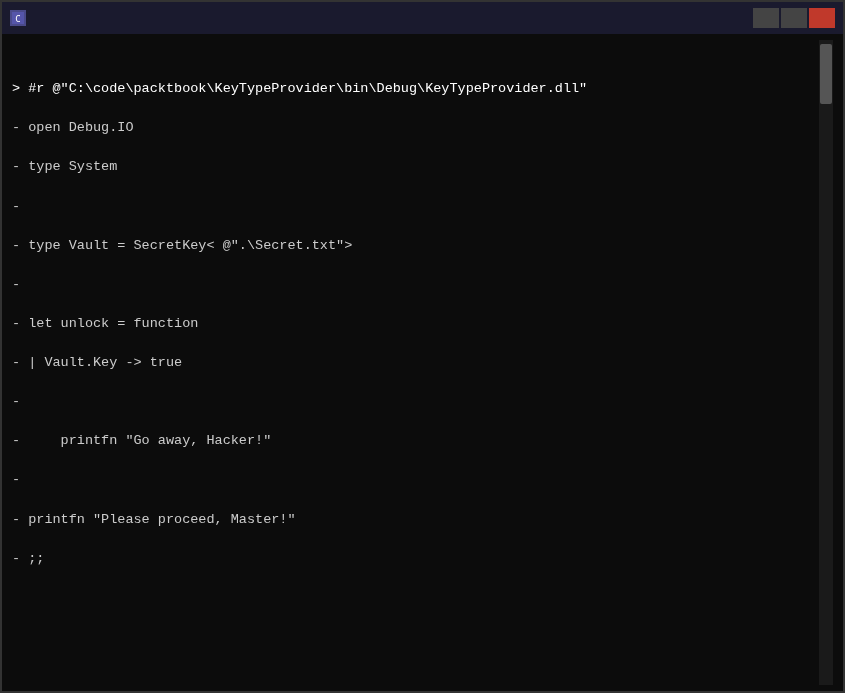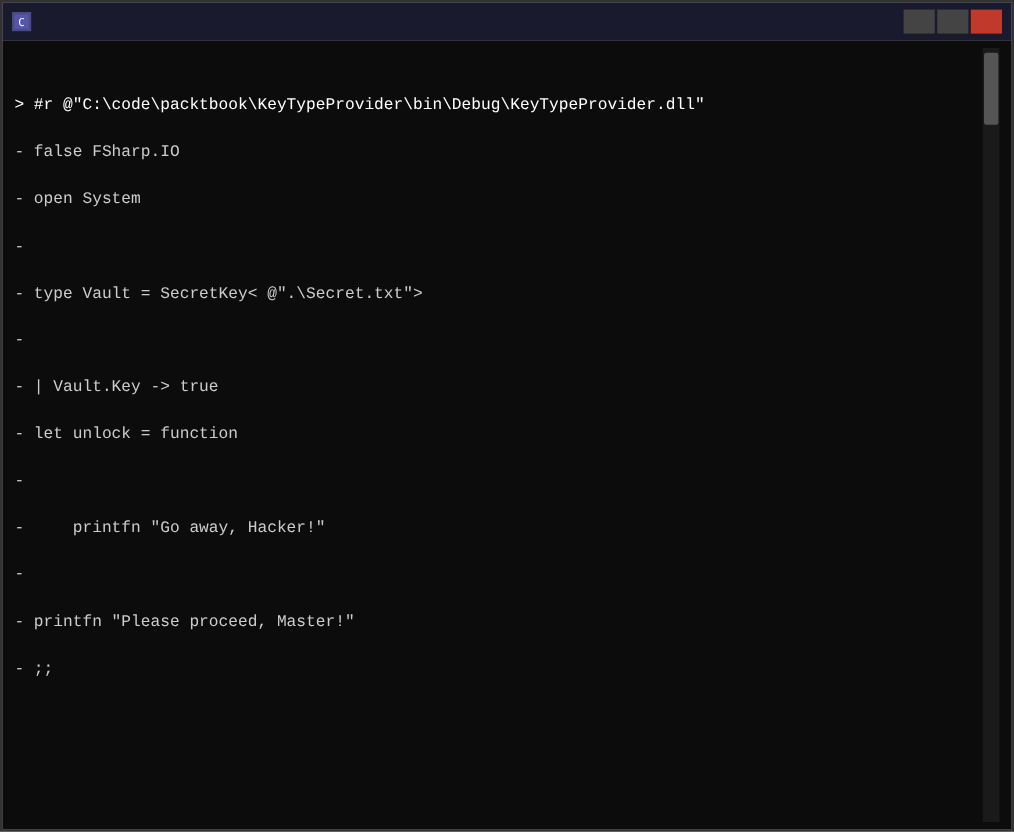--- a/index.html
+++ b/index.html
@@ -154,27 +154,27 @@
     <div class="title-bar-controls">
       <button class="tb-btn"></button>
       <button class="tb-btn"></button>
       <button class="tb-btn close"></button>
     </div>
   </div>
 
   <div class="terminal">
     <div class="terminal-content">
     <span class="line prompt">&gt; #r @"C:\code\packtbook\KeyTypeProvider\bin\Debug\KeyTypeProvider.dll"</span>
-<span class="line output">- false FSharp.IO</span>
-<span class="line output">- open System</span>
+<span class="line output">- open Debug.IO</span>
+<span class="line output">- type System</span>
 <span class="line output">-</span>
 <span class="line output">- type Vault = SecretKey&lt; @".\Secret.txt"&gt;</span>
 <span class="line output">-</span>
+<span class="line output">- let unlock = function</span>
 <span class="line output">- | Vault.Key -&gt; true</span>
-<span class="line output">- let unlock = function</span>
 <span class="line output">-</span>
 <span class="line output">-     printfn "Go away, Hacker!"</span>
 <span class="line output">-</span>
 <span class="line output">- printfn "Please proceed, Master!"</span>
 <span class="line output">- ;;</span>
 <span class="line output"></span>
 
 
 <span class="line output"></span>
 

